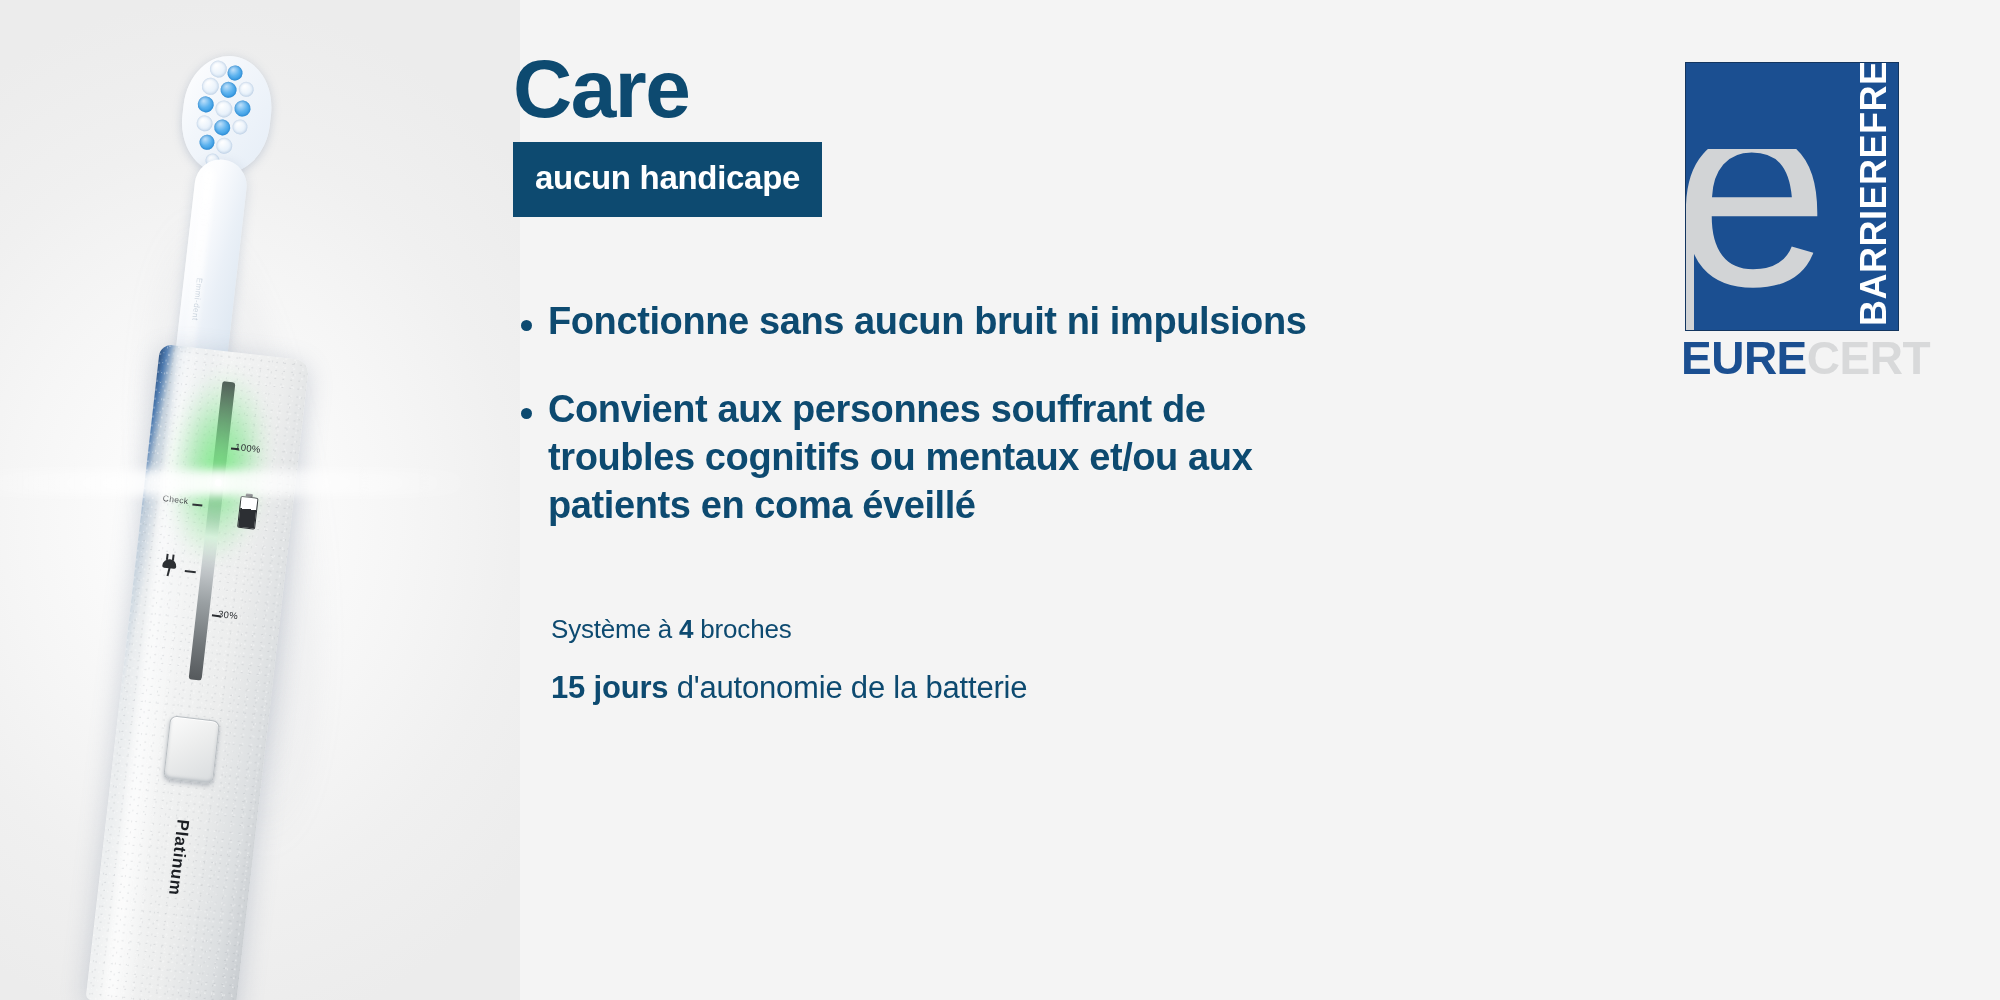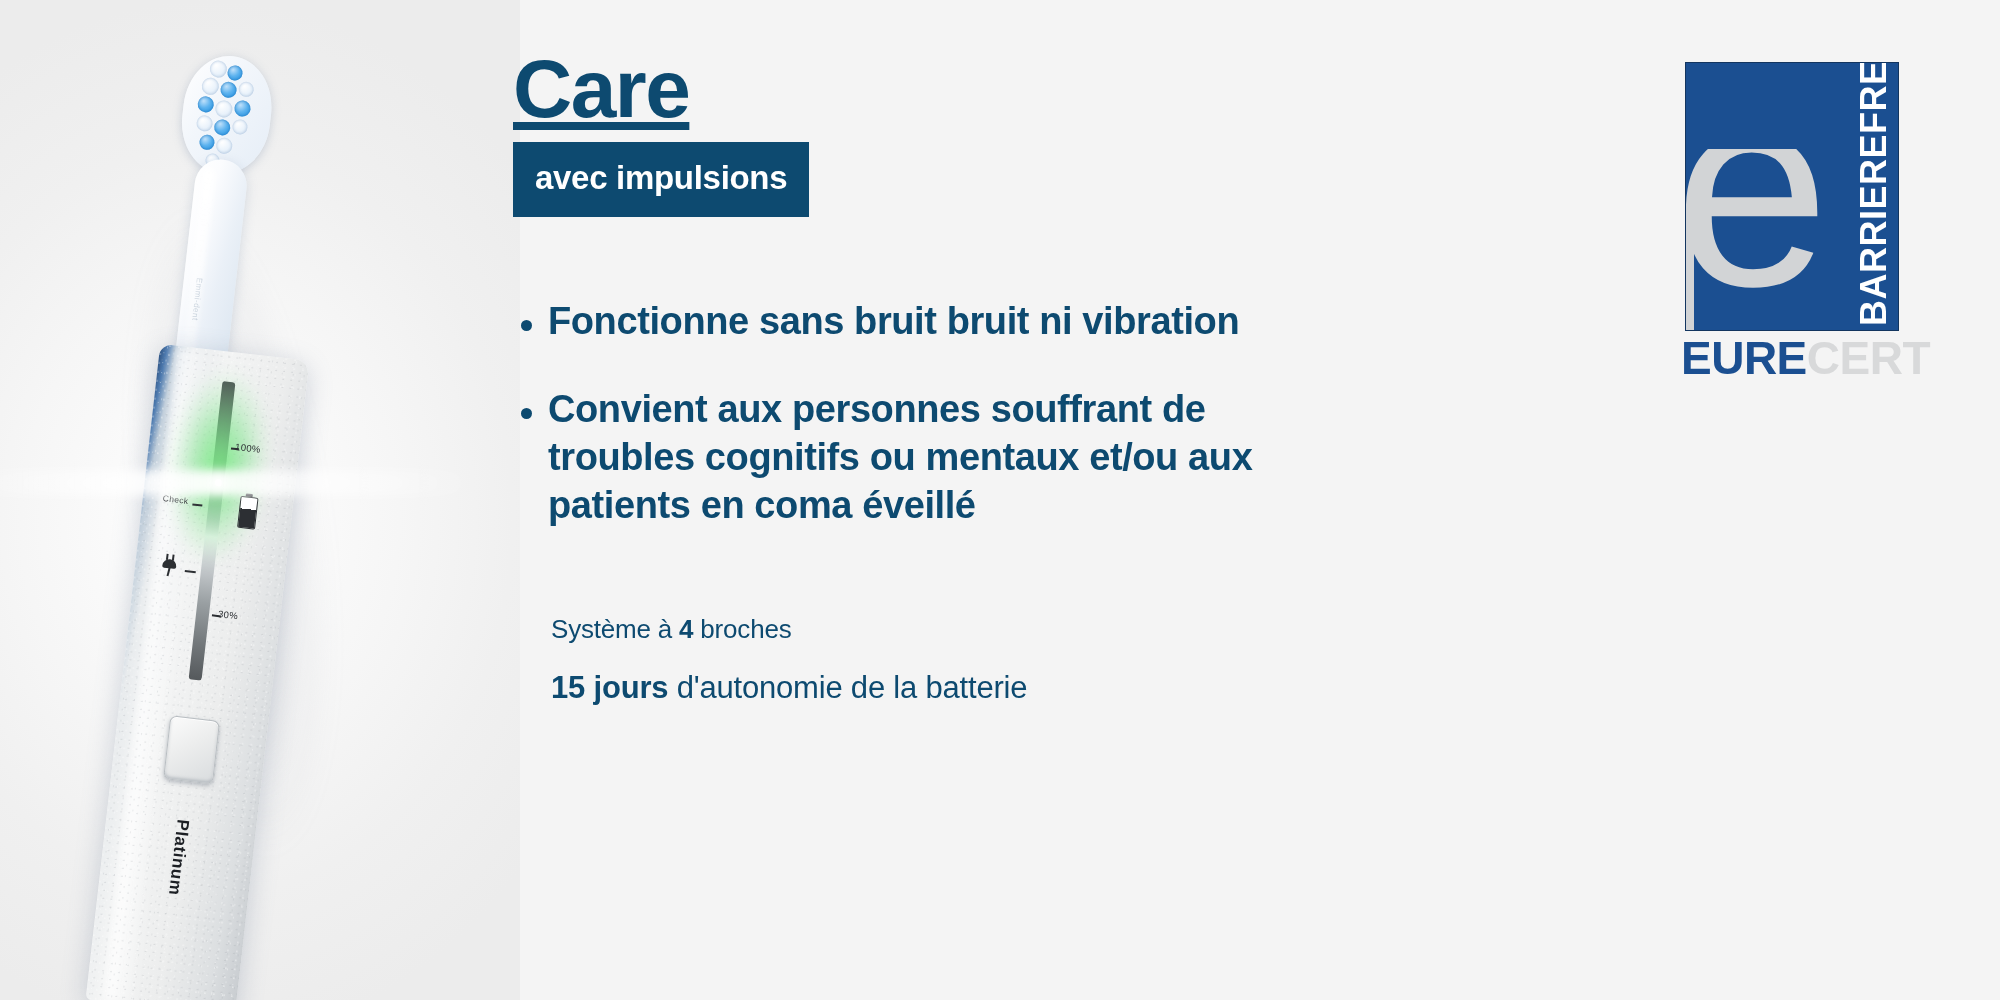--- a/index.html
+++ b/index.html
@@ -307,21 +307,20 @@
 
   .title {
     position: absolute;
     left: 0;
     top: 48px;
     font-size: 82px;
     line-height: 1;
     font-weight: 800;
     color: #0d4a70;
     letter-spacing: -1.5px;
-    text-decoration: underline;
   }
 
   .subtitle-band {
     position: absolute;
     left: 0;
     top: 142px;
     background: #0d4a70;
     color: #ffffff;
     padding: 16px 22px 18px 22px;
     font-size: 33px;
@@ -528,27 +527,27 @@
     </div>
 
     <div class="light-streak"></div>
   </div>
 
   <div class="content">
 
     <div class="title">Care</div>
 
     <div class="subtitle-band">
-      <div>avec impulsions</div>
+      <div>aucun handicape</div>
     </div>
 
     <div class="bullets">
       <div class="bullet">
         <span class="dot"></span>
-        <span class="btext">Fonctionne sans bruit bruit ni vibration</span>
+        <span class="btext">Fonctionne sans aucun bruit ni impulsions</span>
       </div>
       <div class="bullet">
         <span class="dot"></span>
         <span class="btext">Convient aux personnes souffrant de troubles cognitifs ou mentaux et/ou aux patients en coma éveillé</span>
       </div>
     </div>
 
     <div class="specs">
       <div class="spec-line-1"><span>Système à </span><b>4</b><span> broches</span></div>
       <div class="spec-line-3"><b>15 jours</b><span> d'autonomie de la batterie</span></div>

